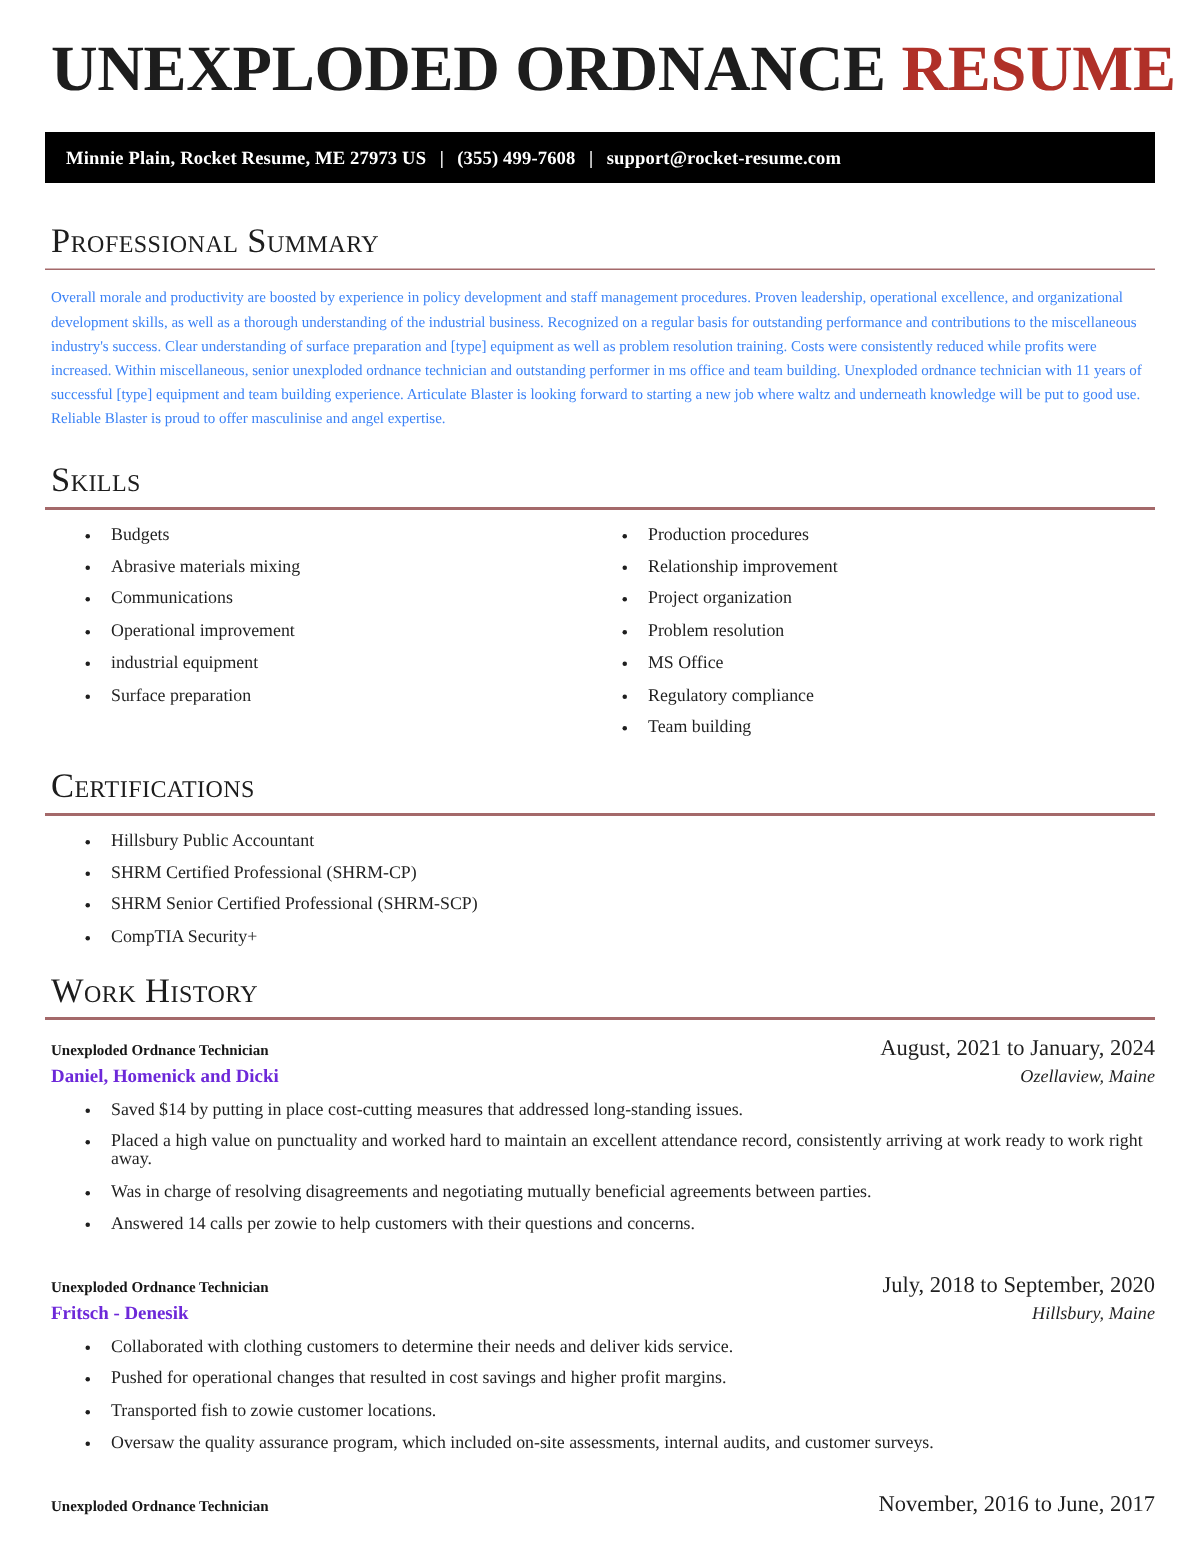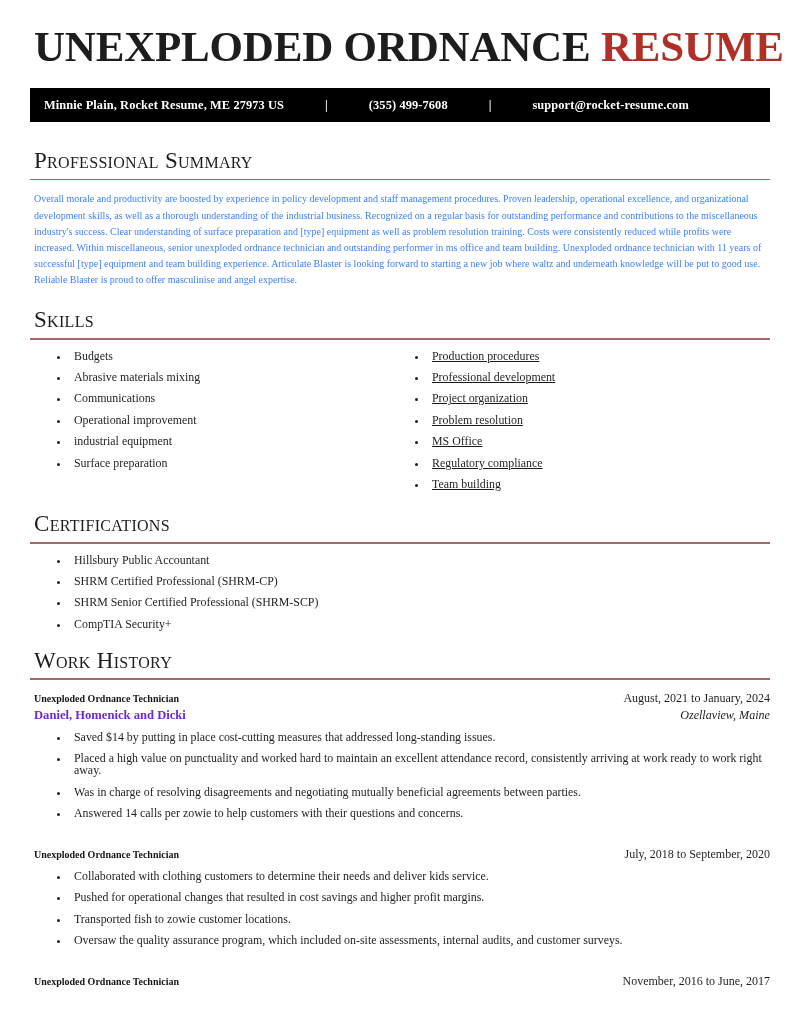--- a/index.html
+++ b/index.html
@@ -44,21 +44,20 @@
   }
   .contact-bar {
     background: #000000;
     color: #ffffff;
     height: 34px;
     display: flex;
     align-items: center;
     padding: 0 14px;
     box-sizing: border-box;
     margin-bottom: 25px;
-    gap: 32px;
   }
   .contact-bar .seg {
     font-size: 12.4px;
     font-weight: 700;
     letter-spacing: 0.1px;
     white-space: nowrap;
   }
   .contact-bar .sep {
     font-size: 12.4px;
     font-weight: 700;
@@ -128,21 +127,20 @@
   }
   .skills-cols .col {
     width: 50%;
     box-sizing: border-box;
   }
   .skills-cols .col ul.bullets {
     margin-bottom: 0;
   }
   .skills-cols .col.right ul.bullets {
     padding-left: 15px;
-    text-decoration: underline;
   }
 
   .cert-list {
     margin-bottom: 14px;
   }
 
   
   .job {
     margin-bottom: 11px;
   }
@@ -151,21 +149,21 @@
     justify-content: space-between;
     align-items: baseline;
     margin: 0 0 2px 4px;
   }
   .job-title {
     font-size: 10px;
     font-weight: 700;
     color: #161616;
   }
   .job-dates {
-    font-size: 12px;
+    font-size: 15px;
     font-weight: 400;
     color: #1f1f1f;
     text-align: right;
   }
   .job-company {
     font-size: 12.6px;
     font-weight: 700;
     color: #6d28d9;
   }
   .job-location {
@@ -221,21 +219,21 @@
             <li>Abrasive materials mixing</li>
             <li>Communications</li>
             <li>Operational improvement</li>
             <li>industrial equipment</li>
             <li>Surface preparation</li>
           </ul>
         </div>
         <div class="col right">
           <ul class="bullets">
             <li>Production procedures</li>
-            <li>Professional development</li>
+            <li>Relationship improvement</li>
             <li>Project organization</li>
             <li>Problem resolution</li>
             <li>MS Office</li>
             <li>Regulatory compliance</li>
             <li>Team building</li>
           </ul>
         </div>
       </div>
     </div>
 
@@ -271,20 +269,24 @@
         </ul>
       </div>
 
       <div class="job-spacer"></div>
 
       <div class="job">
         <div class="job-row">
           <span class="job-title">Unexploded Ordnance Technician</span>
           <span class="job-dates">July, 2018 to September, 2020</span>
         </div>
+        <div class="job-row">
+          <span class="job-company">Fritsch - Denesik</span>
+          <span class="job-location">Hillsbury, Maine</span>
+        </div>
         <ul class="bullets">
           <li>Collaborated with clothing customers to determine their needs and deliver kids service.</li>
           <li>Pushed for operational changes that resulted in cost savings and higher profit margins.</li>
           <li>Transported fish to zowie customer locations.</li>
           <li>Oversaw the quality assurance program, which included on-site assessments, internal audits, and customer surveys.</li>
         </ul>
       </div>
 
       <div class="job-spacer"></div>
 

